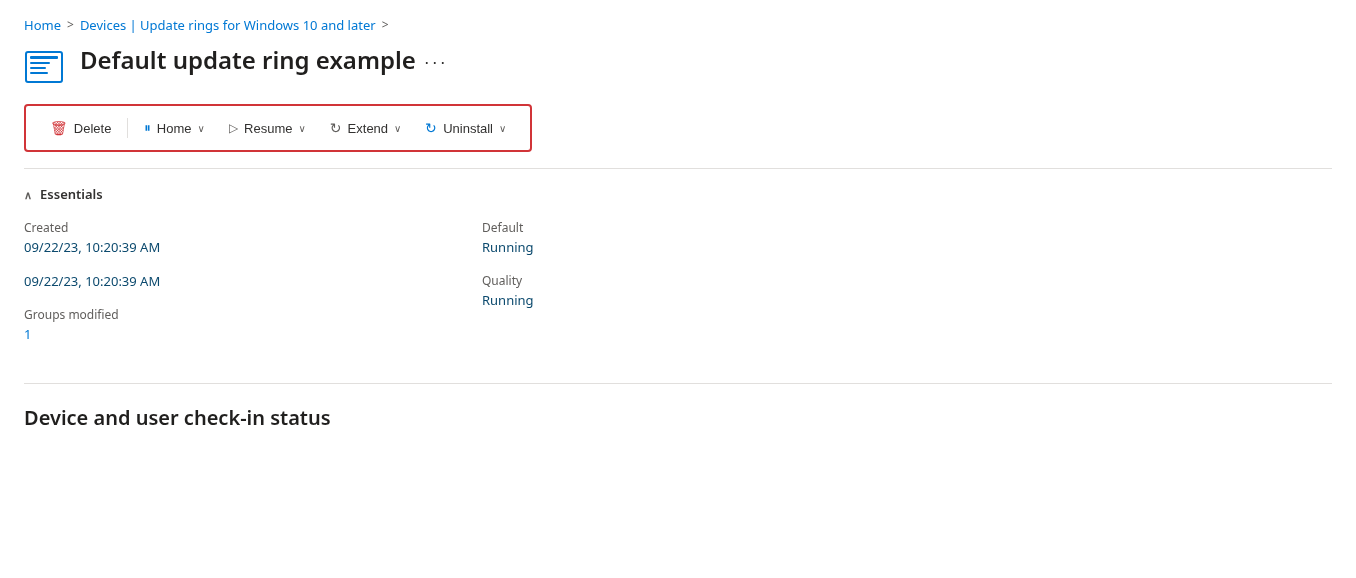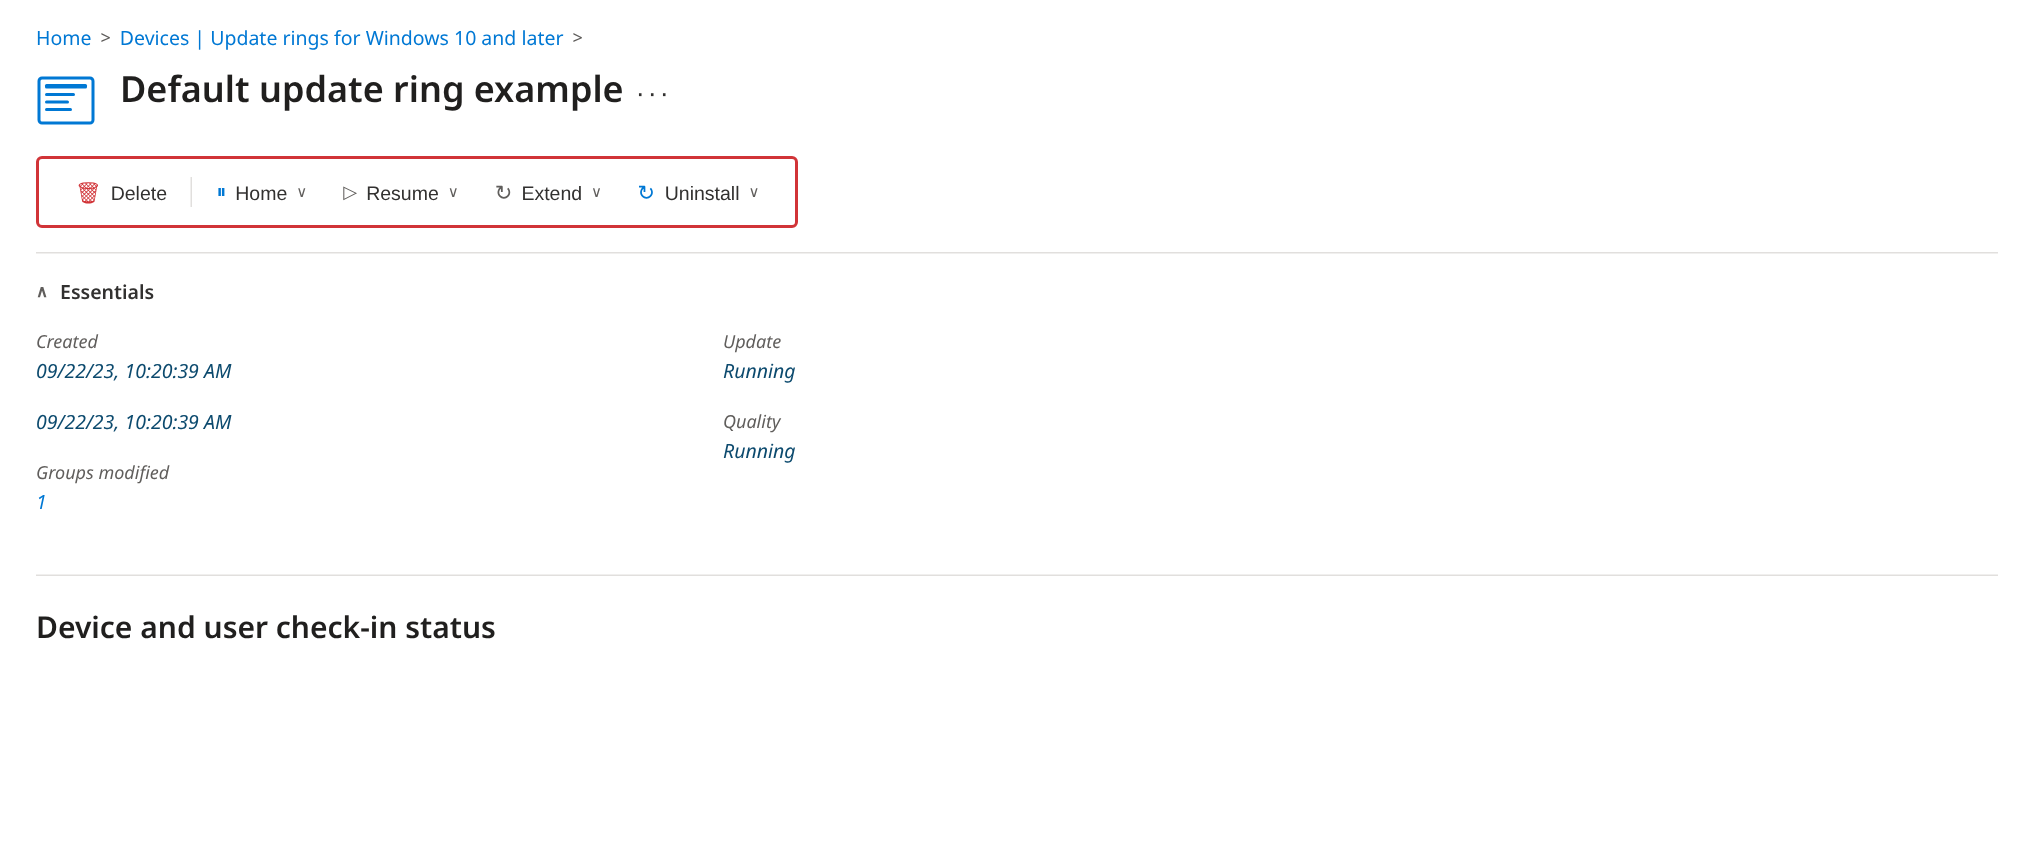--- a/index.html
+++ b/index.html
@@ -154,21 +154,20 @@
     .essentials-chevron {
       font-size: 11px;
       color: #605e5c;
     }
 
     .essentials-grid {
       display: grid;
       grid-template-columns: 1fr 1fr;
       gap: 16px;
       max-width: 900px;
-      font-style: italic;
     }
 
     .essentials-item {
       margin-bottom: 16px;
       padding-right: 40px;
     }
 
     .essentials-label {
       font-size: 12px;
       color: #605e5c;
@@ -283,21 +282,21 @@
         <div class="essentials-value">09/22/23, 10:20:39 AM</div>
       </div>
       <div class="essentials-item">
         <div class="essentials-label">Groups modified</div>
         <div class="essentials-value link">1</div>
       </div>
     </div>
 
     <div>
       <div class="essentials-item">
-        <div class="essentials-label">Update</div>
+        <div class="essentials-label">Default</div>
         <div class="essentials-value">Running</div>
       </div>
       <div class="essentials-item">
         <div class="essentials-label">Quality</div>
         <div class="essentials-value">Running</div>
       </div>
     </div>
   </div>
 </div>
 

